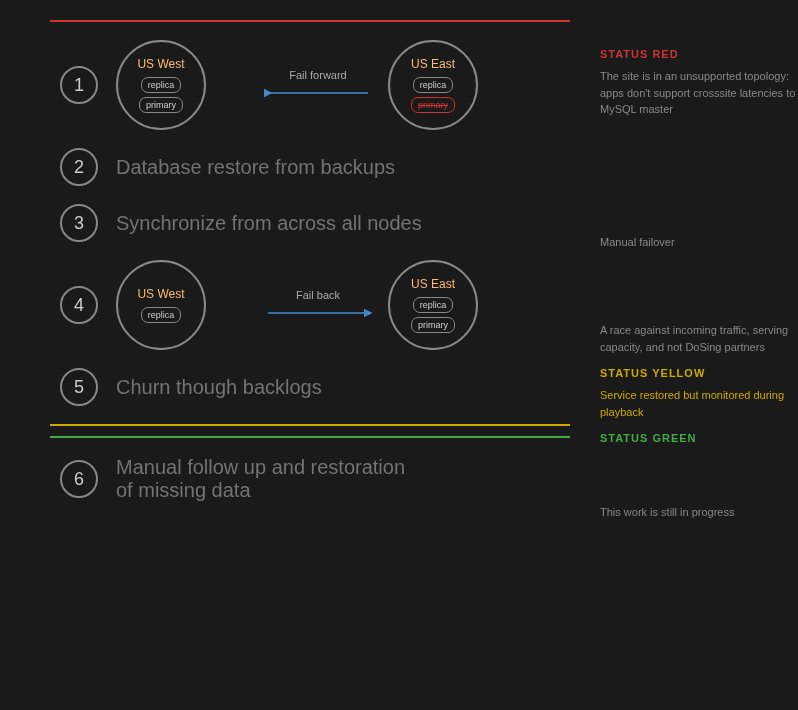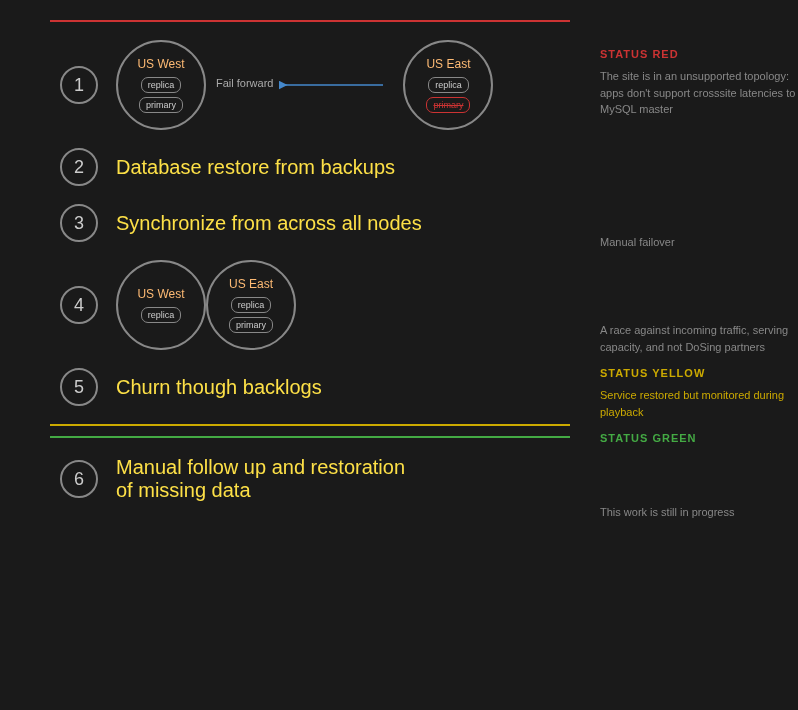--- a/index.html
+++ b/index.html
@@ -70,21 +70,21 @@
       align-items: center;
       justify-content: center;
       font-size: 18px;
       color: #ccc;
       flex-shrink: 0;
       margin-right: 18px;
     }
 
     .step-label {
       font-size: 20px;
-      color: #fde047;
+      color: #737373;
       font-weight: 300;
     }
 
     
     .topology {
       display: flex;
       align-items: center;
       position: relative;
       margin-left: 0;
     }
@@ -129,25 +129,26 @@
 
     .badge-primary-red {
       border: 1px solid #cc3333;
       color: #cc3333;
       background: transparent;
       text-decoration: line-through;
     }
 
     .arrow-area {
       display: flex;
-      flex-direction: row;
+      flex-direction: column;
       align-items: center;
       justify-content: center;
       padding: 0 10px;
       position: relative;
+      margin-left: 42px;
     }
 
     .arrow-label {
       font-size: 11px;
       color: #aaa;
       text-align: center;
       margin-bottom: 4px;
     }
 
     
@@ -235,20 +236,31 @@
 
     <div class="step">
       <div class="step-number">
         <span>4</span>
       </div>
       <div class="topology">
         <div class="region-circle">
           <span class="region-name">US West</span>
           <span class="badge badge-replica">replica</span>
         </div>
+        <div class="arrow-area">
+          <span class="arrow-label">Fail back</span>
+          <svg class="arrow-svg" viewBox="0 0 120 16" height="16">
+            <defs>
+              <marker id="arrowhead-right" markerWidth="6" markerHeight="6" refX="3" refY="3" orient="auto">
+                <polygon points="0 0, 6 3, 0 6" fill="#4488cc"></polygon>
+              </marker>
+            </defs>
+            <line x1="10" y1="8" x2="110" y2="8" stroke="#4488cc" stroke-width="1.5" marker-end="url(#arrowhead-right)"></line>
+          </svg>
+        </div>
         <div class="region-circle">
           <span class="region-name">US East</span>
           <span class="badge badge-replica">replica</span>
           <span class="badge badge-primary">primary</span>
         </div>
       </div>
     </div>
 
     <div class="step">
       <div class="step-number">

